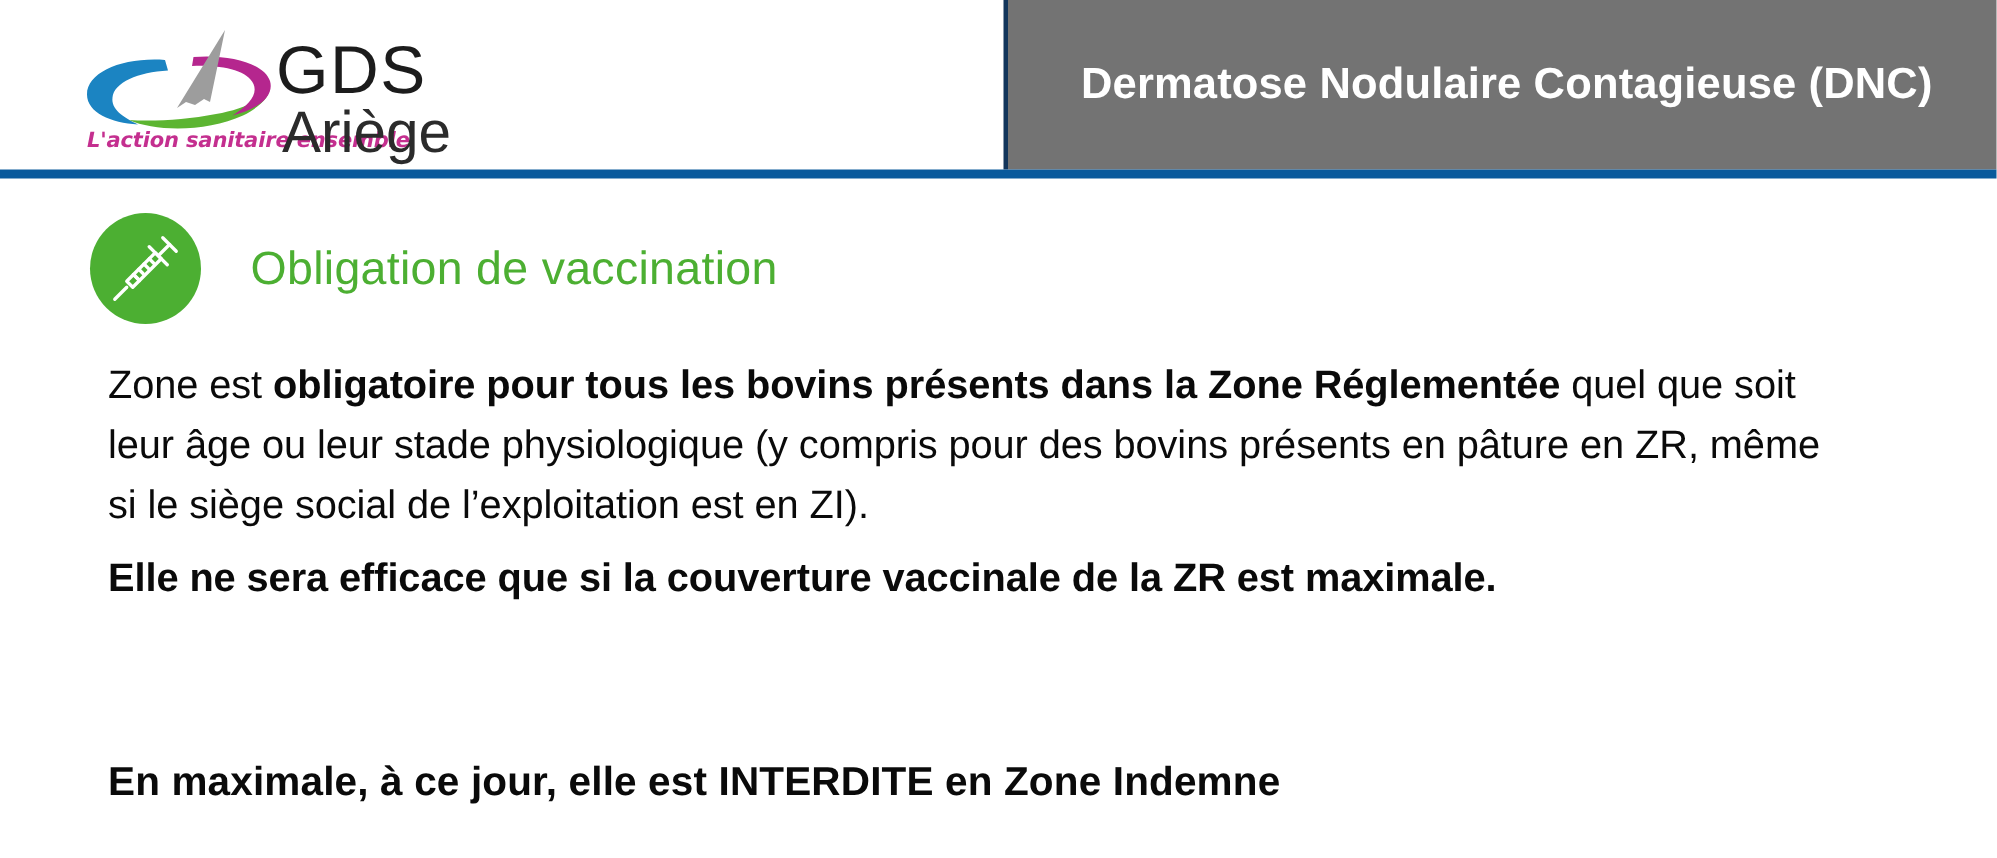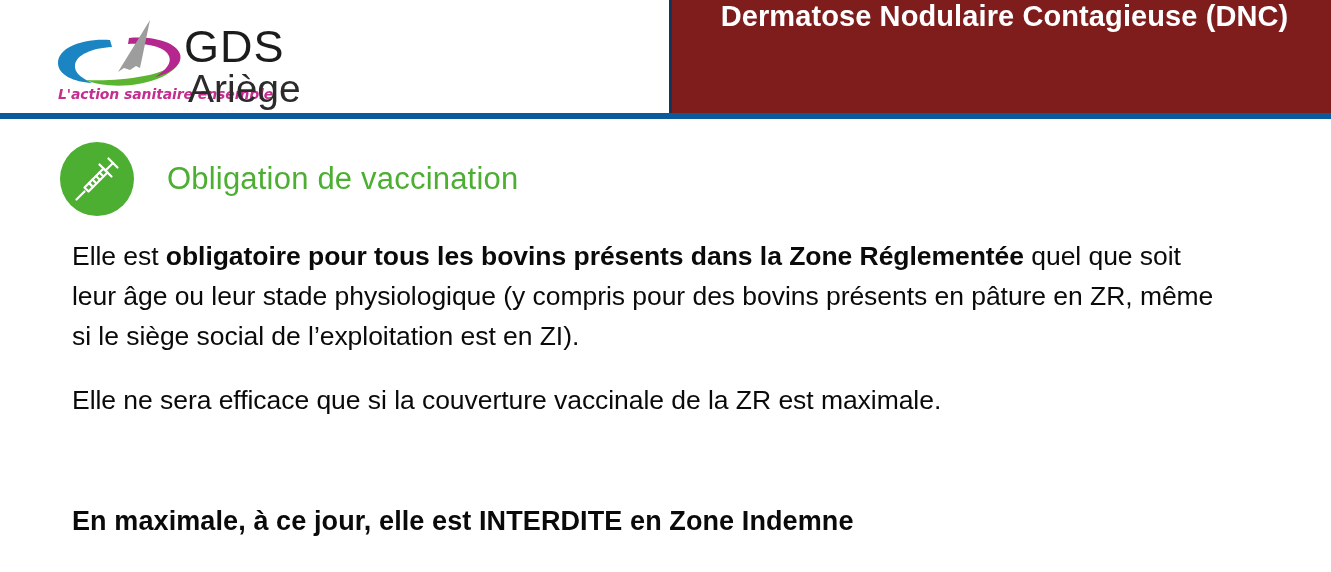--- a/index.html
+++ b/index.html
@@ -33,23 +33,23 @@
     height: 6px;
     background: #0a5a9c;
   }
 
   .title-banner {
     position: absolute;
     left: 672px;
     top: 0;
     width: 659px;
     height: 113px;
-    background: #7f1d1d;
+    background: #737373;
     display: flex;
-    align-items: flex-start;
+    align-items: center;
     justify-content: center;
     box-sizing: border-box;
     padding-left: 18px;
     padding-right: 12px;
   }
   .title-banner-edge {
     position: absolute;
     left: 669px;
     top: 0;
     width: 3px;
@@ -148,21 +148,22 @@
   .para {
     font-size: 26.5px;
     line-height: 40px;
     color: #0a0a0a;
     letter-spacing: -0.05px;
   }
   .para.p1 {
     width: 1160px;
   }
   .para.p2 {
-    margin-top: 24px;
+    margin-top: 9px;
+    font-weight: bold;
   }
   .para b { font-weight: bold; text-align: center; }
 
   .closing-line {
     position: absolute;
     left: 72px;
     top: 506px;
     font-size: 27px;
     font-weight: bold;
     color: #0a0a0a;
@@ -219,17 +220,17 @@
 
       <path d="M18 30 L13.5 34.5 L17.5 38.5 L22 34 Z"></path>
 
       <line x1="13.5" y1="38.5" x2="5.5" y2="46.5"></line>
     </svg>
   </div>
   <div class="heading-text">Obligation de vaccination</div>
 </div>
 
 <div class="body-block">
-  <div class="para p1"><span>Elle est </span><b>obligatoire pour tous les bovins présents dans la Zone Réglementée</b><span> quel que soit leur âge ou leur stade physiologique (y compris pour des bovins présents en pâture en ZR, même si le siège social de l’exploitation est en ZI).</span></div>
+  <div class="para p1"><span>Zone est </span><b>obligatoire pour tous les bovins présents dans la Zone Réglementée</b><span> quel que soit leur âge ou leur stade physiologique (y compris pour des bovins présents en pâture en ZR, même si le siège social de l’exploitation est en ZI).</span></div>
   <div class="para p2">Elle ne sera efficace que si la couverture vaccinale de la ZR est maximale.</div>
 </div>
 
 <div class="closing-line">En maximale, à ce jour, elle est INTERDITE en Zone Indemne</div>
 
 </body></html>

